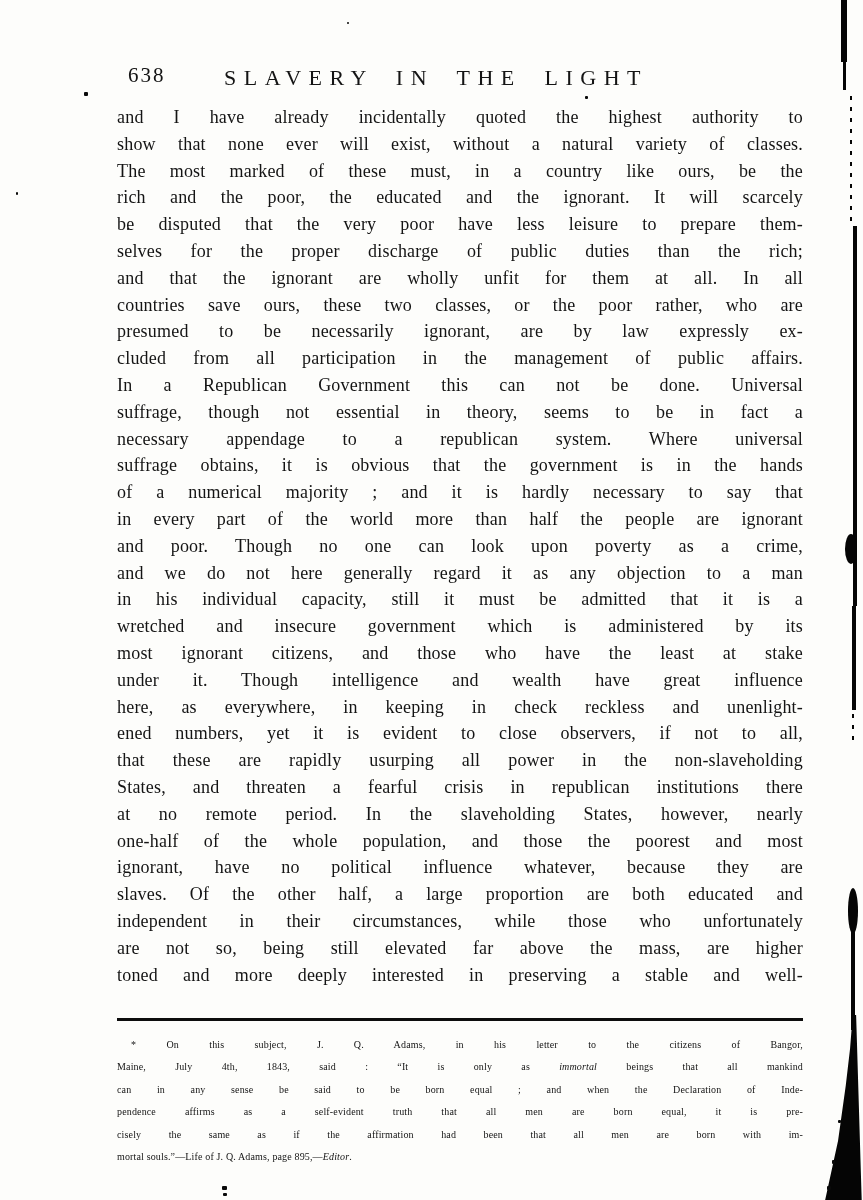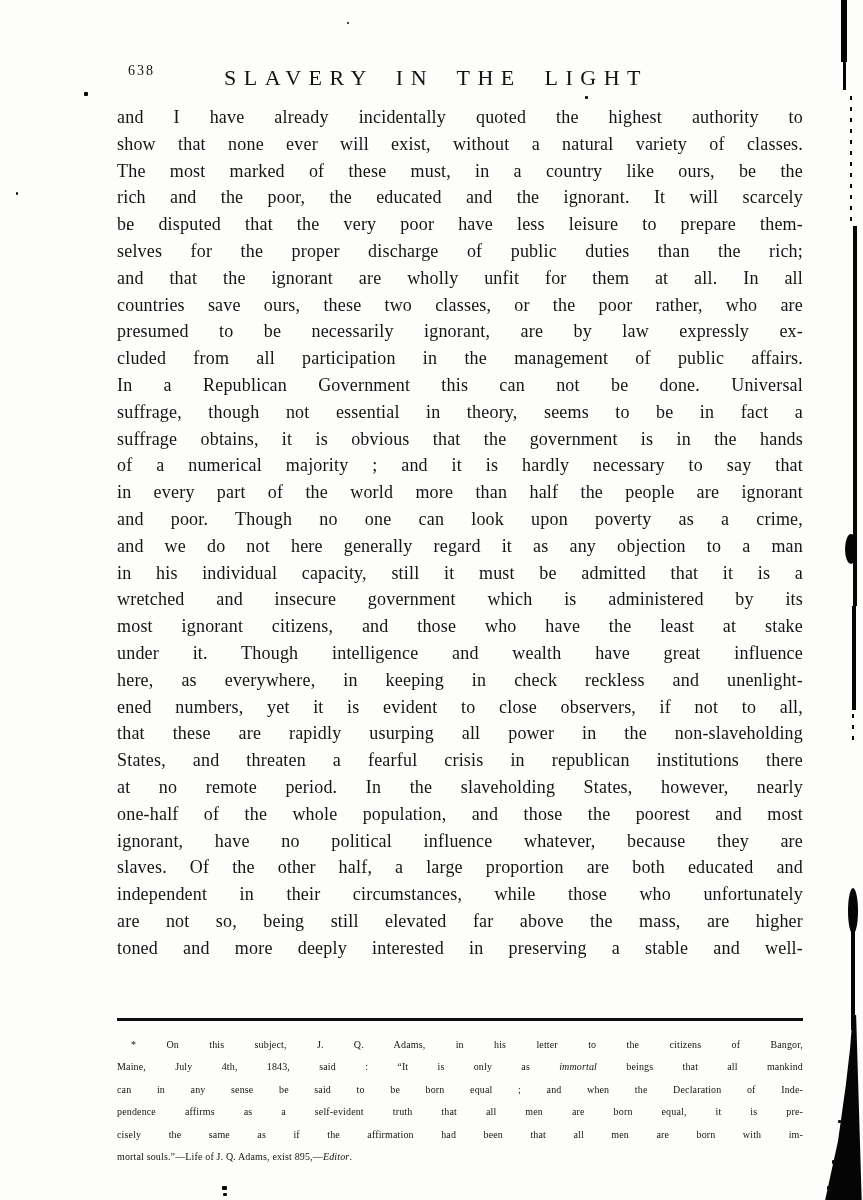--- a/index.html
+++ b/index.html
@@ -7,21 +7,21 @@
     width:863px;height:1200px;position:relative;overflow:hidden;
     background:#fdfdfb;color:#141414;
     font-family:"Liberation Serif","DejaVu Serif",serif;
   }
   .page{position:absolute;inset:0;}
 
   
   .header-row{position:absolute;top:62px;left:117px;width:686px;height:28px;}
   .page-number{
     position:absolute;left:11px;top:1px;
-    font-size:14px;letter-spacing:2px;font-weight:400;
+    font-size:21px;letter-spacing:2px;font-weight:400;
   }
   .running-head{
     position:absolute;left:0;right:0;top:3px;text-align:center;
     transform:translateX(-24px);
     font-size:22px;letter-spacing:0.34em;word-spacing:0.45em;font-weight:500;
   }
 
   
   .body-text{position:absolute;top:104px;left:117px;width:686px;}
   .body-line{
@@ -75,20 +75,21 @@
       <div class="body-line">The most marked of these must, in a country like ours, be the</div>
       <div class="body-line">rich and the poor, the educated and the ignorant.  It will scarcely</div>
       <div class="body-line">be disputed that the very poor have less leisure to prepare them-</div>
       <div class="body-line">selves for the proper discharge of public duties than the rich;</div>
       <div class="body-line">and that the ignorant are wholly unfit for them at all.  In all</div>
       <div class="body-line">countries save ours, these two classes, or the poor rather, who are</div>
       <div class="body-line">presumed to be necessarily ignorant, are by law expressly ex-</div>
       <div class="body-line">cluded from all participation in the management of public affairs.</div>
       <div class="body-line">In a Republican Government this can not be done.  Universal</div>
       <div class="body-line">suffrage, though not essential in theory, seems to be in fact a</div>
+      <div class="body-line">necessary appendage to a republican system.  Where universal</div>
       <div class="body-line">suffrage obtains, it is obvious that the government is in the hands</div>
       <div class="body-line">of a numerical majority ; and it is hardly necessary to say that</div>
       <div class="body-line">in every part of the world more than half the people are ignorant</div>
       <div class="body-line">and poor.  Though no one can look upon poverty as a crime,</div>
       <div class="body-line">and we do not here generally regard it as any objection to a man</div>
       <div class="body-line">in his individual capacity, still it must be admitted that it is a</div>
       <div class="body-line">wretched and insecure government which is administered by its</div>
       <div class="body-line">most ignorant citizens, and those who have the least at stake</div>
       <div class="body-line">under it.  Though intelligence and wealth have great influence</div>
       <div class="body-line">here, as everywhere, in keeping in check reckless and unenlight-</div>
@@ -105,21 +106,21 @@
     </div>
 
   <div class="footnote-rule"></div>
 
   <div class="footnote">
     <div class="fn-line first"><span>* On this subject, J. Q. Adams, in his letter to the citizens of Bangor,</span><span class="ital"></span><span></span></div>
     <div class="fn-line"><span>Maine, July 4th, 1843, said : “It is only as </span><span class="ital">immortal</span><span> beings that all mankind</span></div>
     <div class="fn-line"><span>can in any sense be said to be born equal ; and when the Declaration of Inde-</span><span class="ital"></span><span></span></div>
     <div class="fn-line"><span>pendence affirms as a self-evident truth that all men are born equal, it is pre-</span><span class="ital"></span><span></span></div>
     <div class="fn-line"><span>cisely the same as if the affirmation had been that all men are born with im-</span><span class="ital"></span><span></span></div>
-    <div class="fn-line no-just"><span>mortal souls.”—Life of J. Q. Adams, exist 895,—</span><span class="ital">Editor</span><span>.</span></div>
+    <div class="fn-line no-just"><span>mortal souls.”—Life of J. Q. Adams, page 895,—</span><span class="ital">Editor</span><span>.</span></div>
   </div>
 
   <div class="art" style="left:841px;top:0;width:6px;height:62px;"></div>
   <div class="art" style="left:843px;top:62px;width:3px;height:28px;"></div>
   <div class="art-dotted" style="left:850px;top:96px;height:132px;"></div>
   <div class="art" style="left:853px;top:226px;width:4px;height:380px;"></div>
   <div class="art blob" style="left:845px;top:534px;width:12px;height:30px;"></div>
   <div class="art" style="left:852px;top:606px;width:4px;height:104px;"></div>
   <div class="art-dotted" style="left:852px;top:714px;height:26px;"></div>
   <div class="art blob" style="left:848px;top:888px;width:10px;height:46px;"></div>

